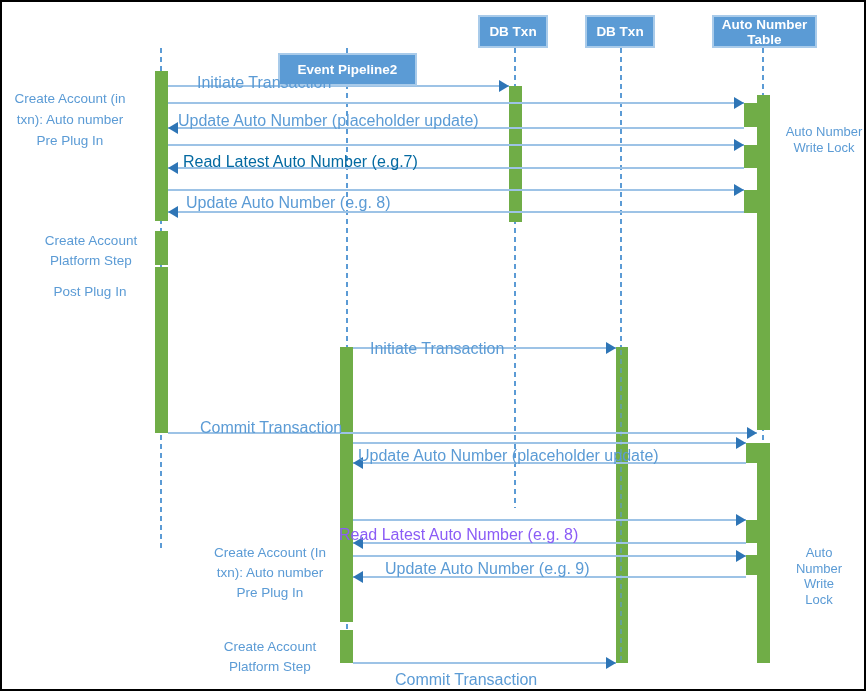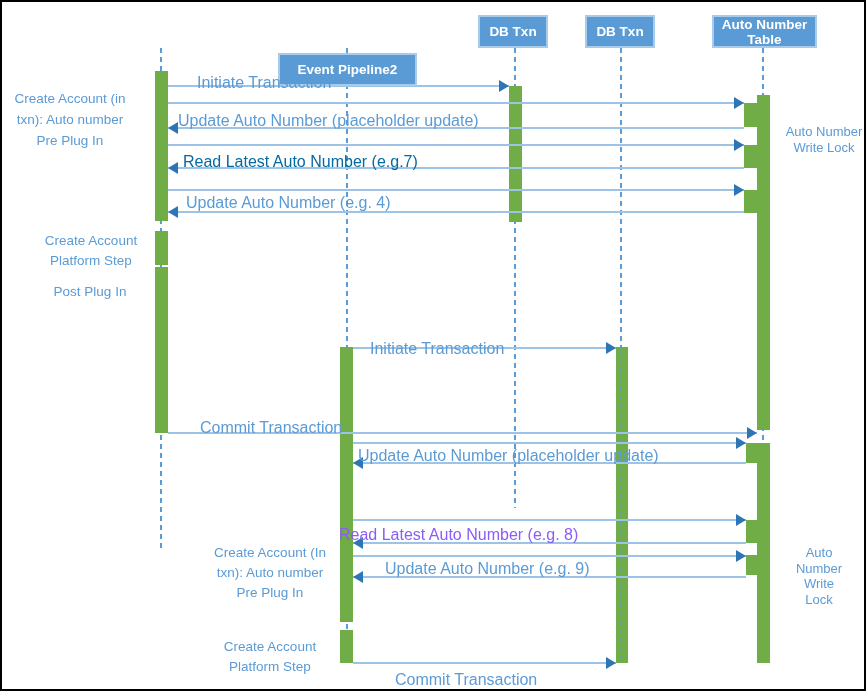--- a/index.html
+++ b/index.html
@@ -56,21 +56,21 @@
     <div class="msg-label" style="left: 178px; top: 112px; color: rgb(91, 155, 213);">Update Auto Number (placeholder update)</div>
     <div class="msg-line" style="left: 168px; top: 144px; width: 576px; height: 2px; background: rgb(157, 195, 230);"></div>
     <div class="arrowhead" style="top: 139px; border-top: 6px solid transparent; border-bottom: 6px solid transparent; left: 734px; border-left: 10px solid rgb(46, 117, 182);"></div>
     <div class="msg-line" style="left: 168px; top: 167px; width: 576px; height: 2px; background: rgb(157, 195, 230);"></div>
     <div class="arrowhead" style="top: 162px; border-top: 6px solid transparent; border-bottom: 6px solid transparent; left: 168px; border-right: 10px solid rgb(46, 117, 182);"></div>
     <div class="msg-label" style="left: 183px; top: 153px; color: #0369a1;">Read Latest Auto Number (e.g.7)</div>
     <div class="msg-line" style="left: 168px; top: 189px; width: 576px; height: 2px; background: rgb(157, 195, 230);"></div>
     <div class="arrowhead" style="top: 184px; border-top: 6px solid transparent; border-bottom: 6px solid transparent; left: 734px; border-left: 10px solid rgb(46, 117, 182);"></div>
     <div class="msg-line" style="left: 168px; top: 211px; width: 576px; height: 2px; background: rgb(157, 195, 230);"></div>
     <div class="arrowhead" style="top: 206px; border-top: 6px solid transparent; border-bottom: 6px solid transparent; left: 168px; border-right: 10px solid rgb(46, 117, 182);"></div>
-    <div class="msg-label" style="left: 186px; top: 194px; color: rgb(91, 155, 213);">Update Auto Number (e.g. 4)</div>
+    <div class="msg-label" style="left: 186px; top: 194px; color: rgb(91, 155, 213);">Update Auto Number (e.g. 8)</div>
     <div class="msg-line" style="left: 353px; top: 347px; width: 263px; height: 2px; background: rgb(157, 195, 230);"></div>
     <div class="arrowhead" style="top: 342px; border-top: 6px solid transparent; border-bottom: 6px solid transparent; left: 606px; border-left: 10px solid rgb(46, 117, 182);"></div>
     <div class="msg-label" style="left: 370px; top: 340px; color: rgb(91, 155, 213);">Initiate Transaction</div>
     <div class="msg-line" style="left: 168px; top: 432px; width: 589px; height: 2px; background: rgb(157, 195, 230);"></div>
     <div class="arrowhead" style="top: 427px; border-top: 6px solid transparent; border-bottom: 6px solid transparent; left: 747px; border-left: 10px solid rgb(46, 117, 182);"></div>
     <div class="msg-label" style="left: 200px; top: 419px; color: rgb(91, 155, 213);">Commit Transaction</div>
     <div class="msg-line" style="left: 353px; top: 442px; width: 393px; height: 2px; background: rgb(157, 195, 230);"></div>
     <div class="arrowhead" style="top: 437px; border-top: 6px solid transparent; border-bottom: 6px solid transparent; left: 736px; border-left: 10px solid rgb(46, 117, 182);"></div>
     <div class="msg-line" style="left: 353px; top: 462px; width: 393px; height: 2px; background: rgb(157, 195, 230);"></div>
     <div class="arrowhead" style="top: 457px; border-top: 6px solid transparent; border-bottom: 6px solid transparent; left: 353px; border-right: 10px solid rgb(46, 117, 182);"></div>

